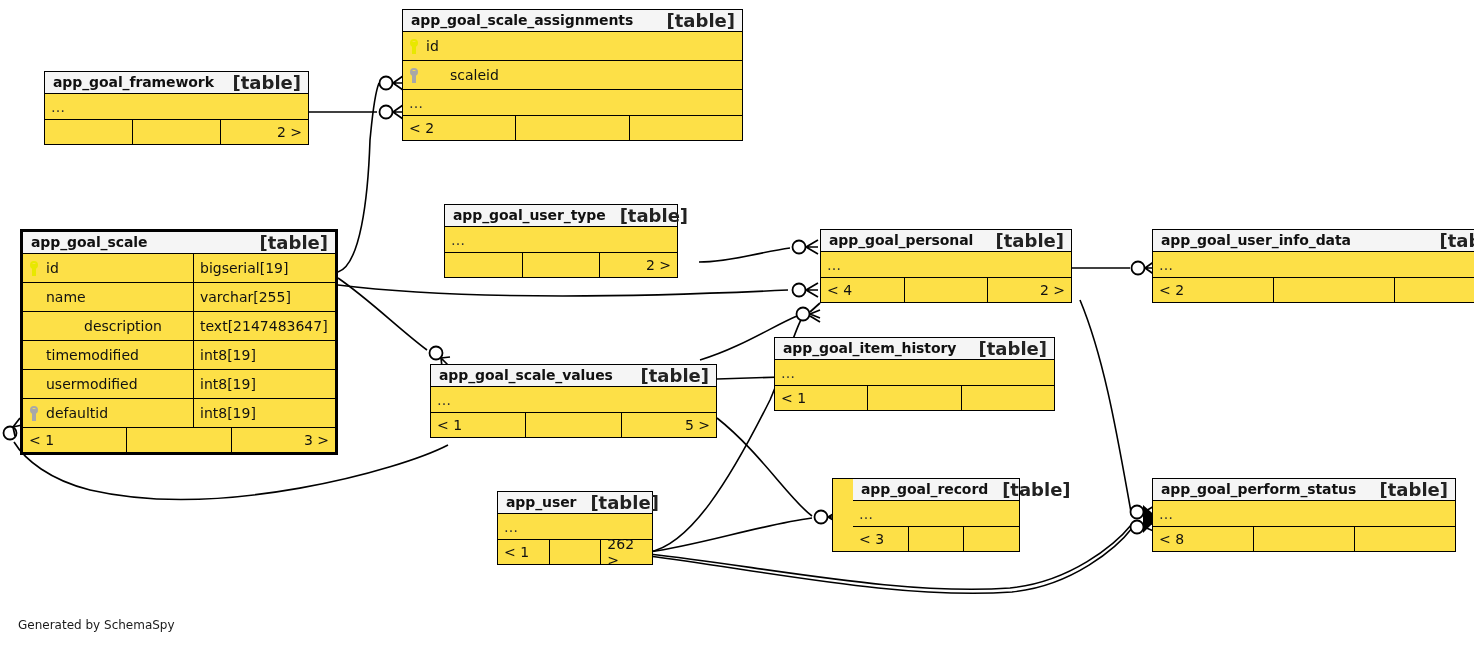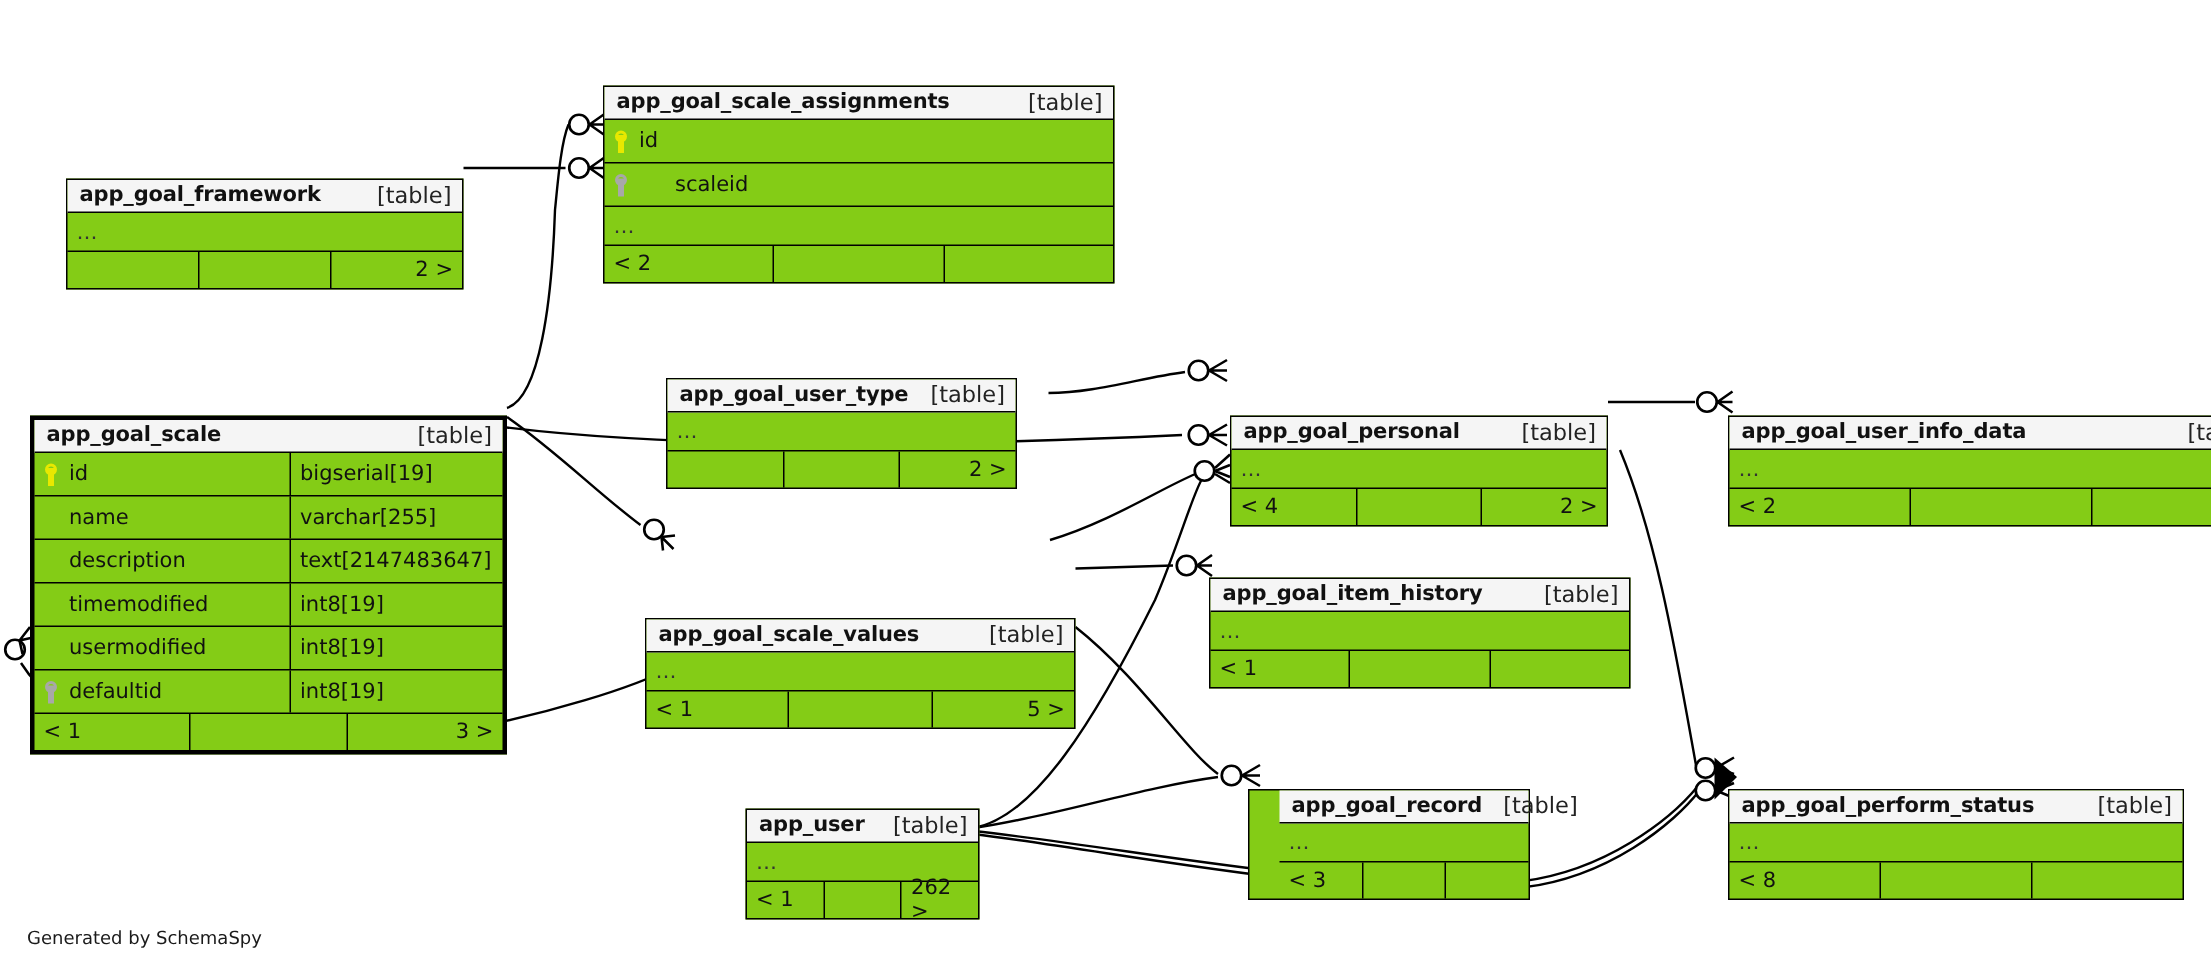--- a/index.html
+++ b/index.html
@@ -24,26 +24,25 @@
     position: absolute;
     left: 0; top: 0;
     width: 1474px;
     height: 648px;
     pointer-events: none;
     z-index: 1;
   }
   .tbl {
     position: absolute;
     box-sizing: border-box;
-    background: #84cc16;
+    background: #fde047;
     border: 1px solid #000000;
     z-index: 3;
     font-size: 13.5px;
     color: #111111;
-    margin-top: 48px;
   }
   .tbl.focus {
     border: 3px solid #000000;
   }
   .tbl-title {
     display: flex;
     align-items: center;
     justify-content: space-between;
     background: #f5f5f5;
     border-bottom: 1px solid #000000;
@@ -51,23 +50,24 @@
     height: 22px;
     box-sizing: border-box;
     white-space: nowrap;
   }
   .tbl-name {
     font-weight: bold;
     font-size: 14px;
     letter-spacing: -0.1px;
   }
   .tbl-kind {
-    font-size: 15px;
+    font-size: 18px;
     color: #222222;
     padding-left: 14px;
+    font-weight: bold;
   }
   .col-row {
     display: flex;
     border-bottom: 1px solid #000000;
     height: 29px;
     box-sizing: border-box;
     align-items: center;
   }
   .col-left {
     display: flex;
@@ -338,45 +338,45 @@
           <div class="col-left" style="width: 170px; flex: 0 0 170px;">
             <span class="keyicon none">
               <b></b>
               <i></i>
             </span>
             <span class="col-name">name</span>
           </div>
           <div class="col-type">varchar[255]</div>
         </div>
         <div class="col-row">
+          <div class="col-left" style="width: 170px; flex: 0 0 170px; gap: 38px;">
+            <span class="keyicon none">
+              <b></b>
+              <i></i>
+            </span>
+            <span class="col-name">description</span>
+          </div>
+          <div class="col-type">text[2147483647]</div>
+        </div>
+        <div class="col-row">
           <div class="col-left" style="width: 170px; flex: 0 0 170px;">
             <span class="keyicon none">
               <b></b>
               <i></i>
             </span>
-            <span class="col-name">description</span>
-          </div>
-          <div class="col-type">text[2147483647]</div>
+            <span class="col-name">timemodified</span>
+          </div>
+          <div class="col-type">int8[19]</div>
         </div>
         <div class="col-row">
           <div class="col-left" style="width: 170px; flex: 0 0 170px;">
             <span class="keyicon none">
               <b></b>
               <i></i>
             </span>
-            <span class="col-name">timemodified</span>
-          </div>
-          <div class="col-type">int8[19]</div>
-        </div>
-        <div class="col-row">
-          <div class="col-left" style="width: 170px; flex: 0 0 170px;">
-            <span class="keyicon none">
-              <b></b>
-              <i></i>
-            </span>
             <span class="col-name">usermodified</span>
           </div>
           <div class="col-type">int8[19]</div>
         </div>
         <div class="col-row">
           <div class="col-left" style="width: 170px; flex: 0 0 170px;">
             <span class="keyicon fk">
               <b></b>
               <i></i>
             </span>
@@ -395,21 +395,21 @@
           <span class="tbl-name">app_goal_scale_values</span>
           <span class="tbl-kind">[table]</span>
         </div>
         <div class="ellipsis-row">…</div>
         <div class="foot-row">
           <div class="foot-cell">&lt; 1</div>
           <div class="foot-cell"></div>
           <div class="foot-cell right">5 &gt;</div>
         </div>
       </div>
-      <div class="tbl" style="left: 806px; top: 337px; width: 281px; text-align: right;">
+      <div class="tbl" style="left: 774px; top: 337px; width: 281px; text-align: right;">
         <div class="tbl-title">
           <span class="tbl-name">app_goal_item_history</span>
           <span class="tbl-kind">[table]</span>
         </div>
         <div class="ellipsis-row">…</div>
         <div class="foot-row">
           <div class="foot-cell">&lt; 1</div>
           <div class="foot-cell"></div>
           <div class="foot-cell right"></div>
         </div>

